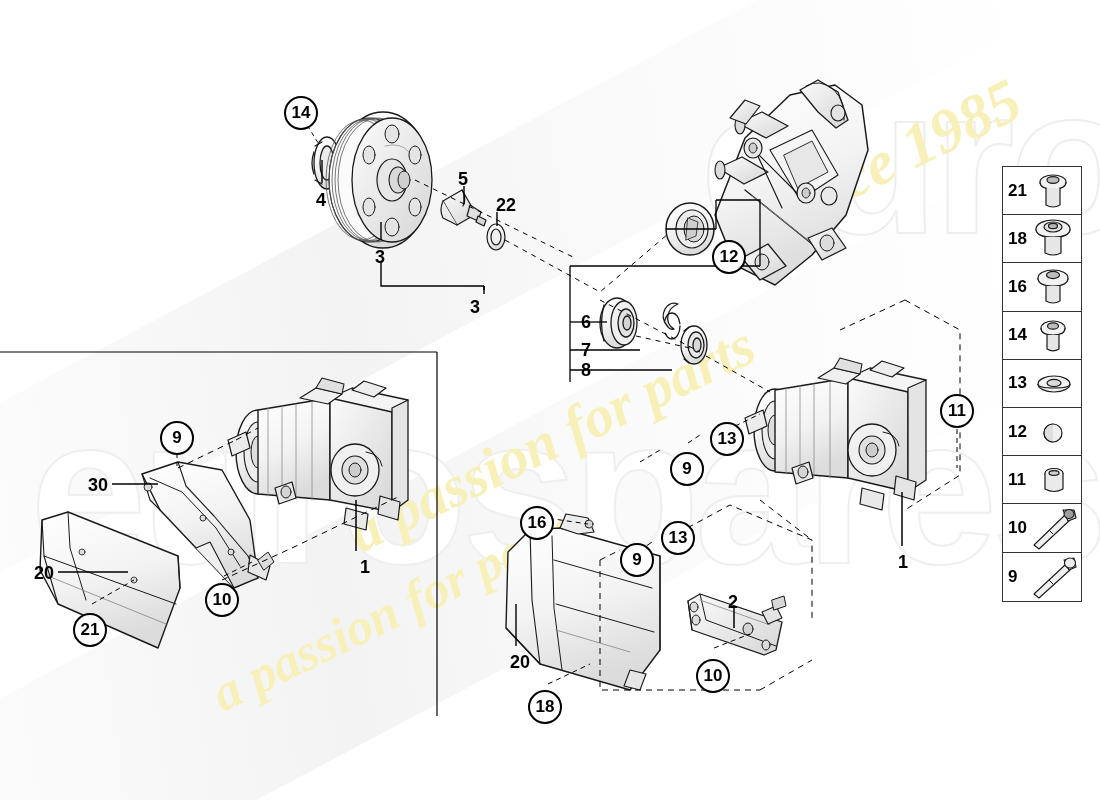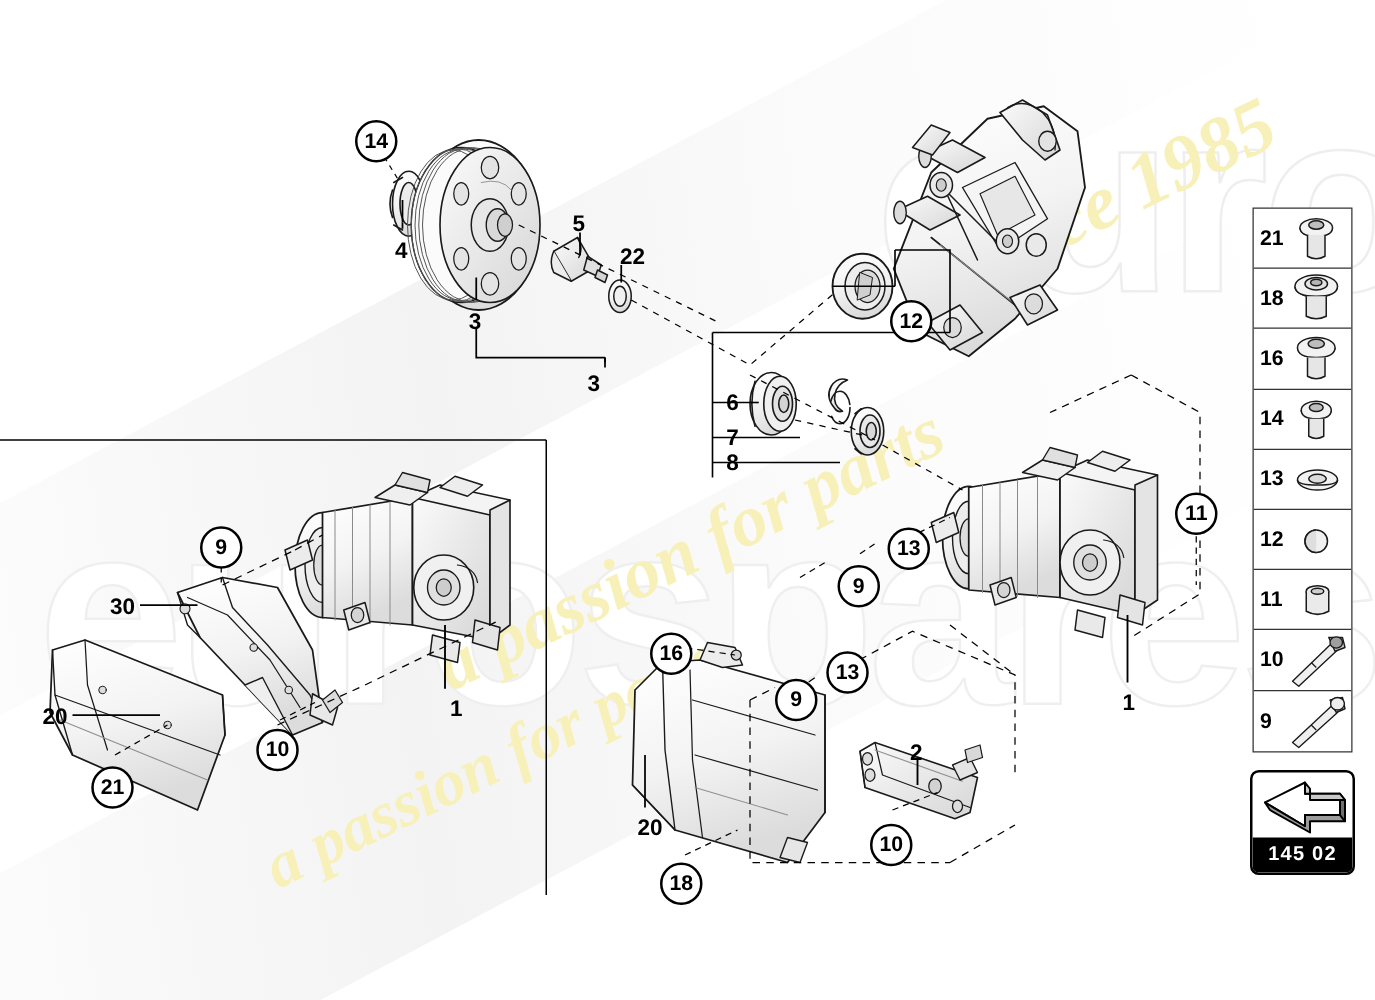--- a/index.html
+++ b/index.html
@@ -593,27 +593,14 @@
             <path d="M35 7 L45 5 L47 14 L40 17 Z" fill="#e0e0e0"></path>
             <ellipse cx="41" cy="10" rx="5.5" ry="5" fill="#ededed"></ellipse>
             <path d="M20 27 L24 31" stroke-width="1"></path>
           </g>
         </svg>
       </div>
     </div>
 
   </div>
 
-  <div id="plate">
-    <div class="arrowbox">
-      <svg viewBox="0 0 84 54" width="84" height="54">
-        <g stroke="#000" stroke-width="1.6" stroke-linejoin="round">
-          <path d="M10 24 L42 8 L42 17 L70 17 L70 34 L42 34 L42 43 Z" fill="#ffffff"></path>
-          <path d="M10 24 L14 30 L46 48 L46 39 L74 39 L70 34 L42 34 L42 43 Z" fill="#9b9b9b"></path>
-          <path d="M70 17 L74 22 L74 39 L70 34 Z" fill="#6e6e6e"></path>
-          <path d="M42 8 L46 13 L46 22 L74 22 L70 17 L42 17 Z" fill="#c9c9c9"></path>
-        </g>
-      </svg>
-    </div>
-    <div class="numbar">145 02</div>
-  </div>
 
 </div>
 
 </body></html>

